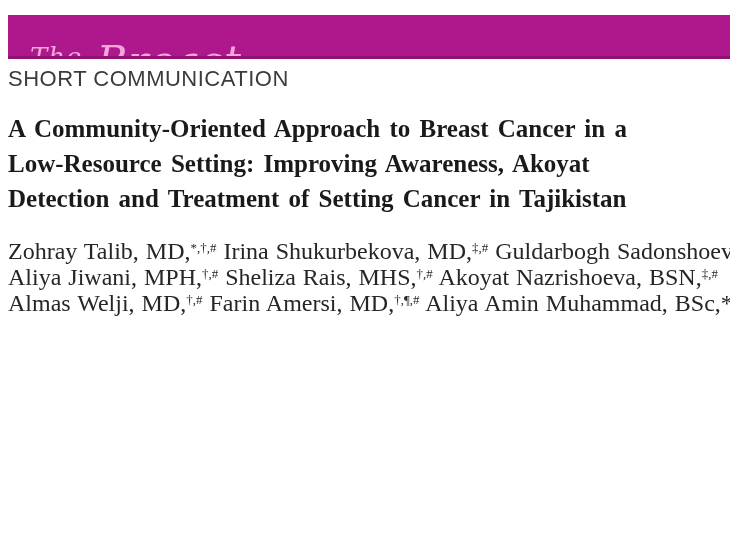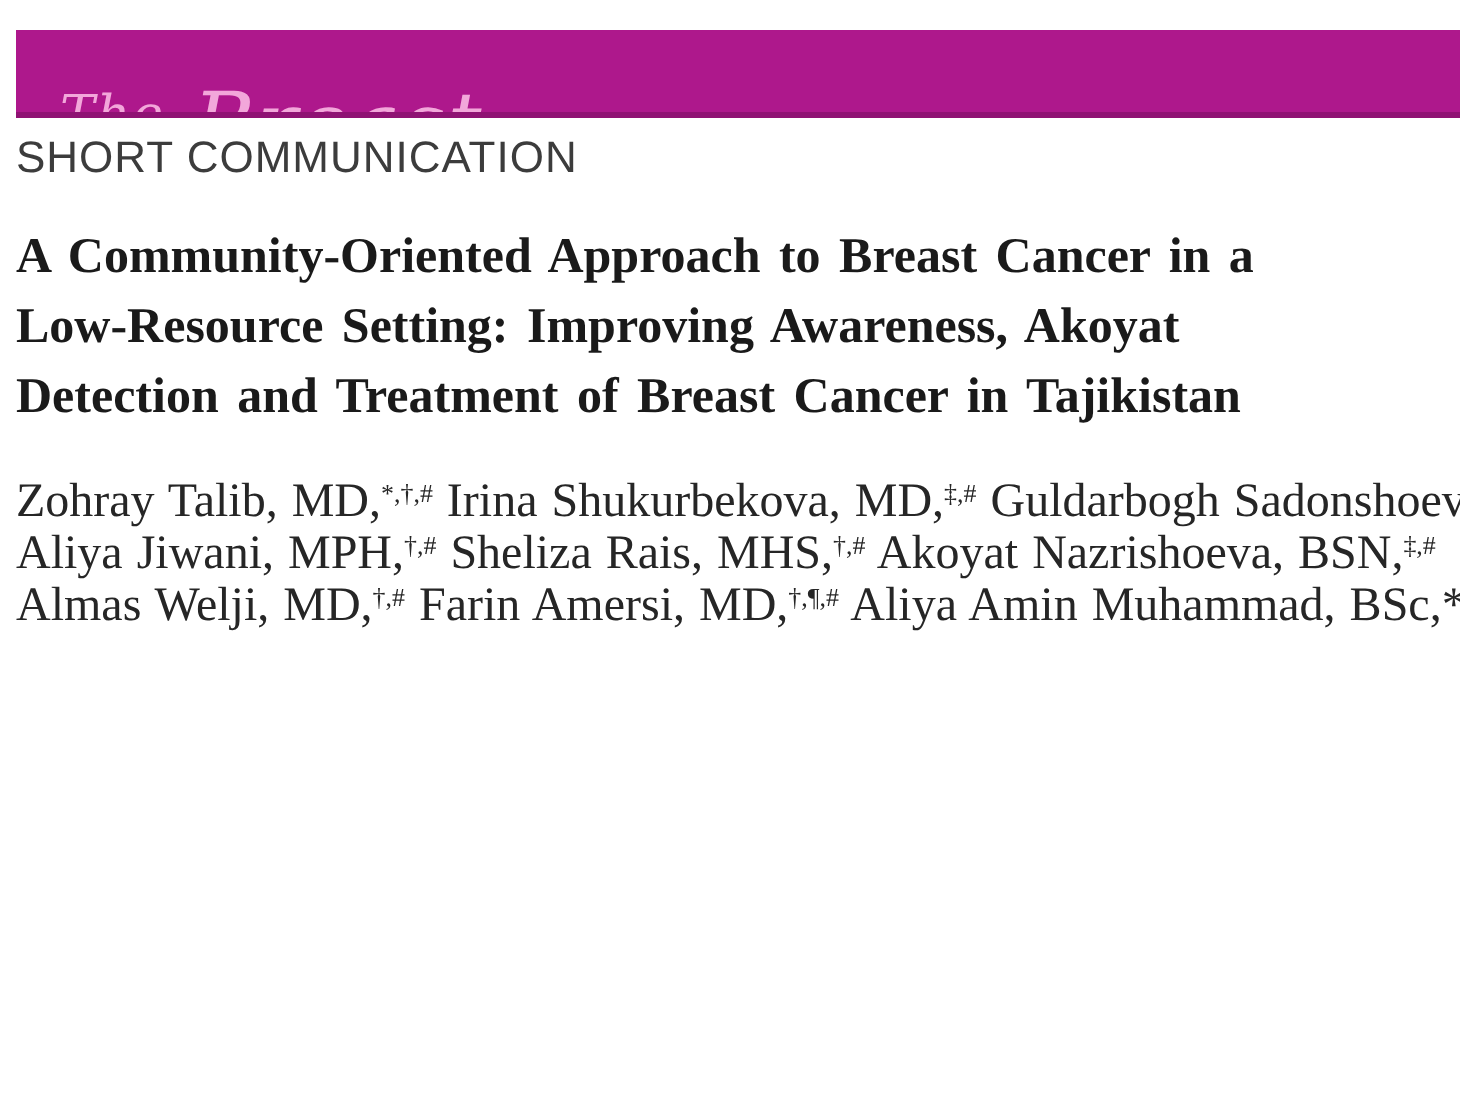--- a/index.html
+++ b/index.html
@@ -95,21 +95,21 @@
     <span class="logo-word logo-the">The</span>
     <span class="logo-word logo-breast">Breast</span>
     <span class="logo-word logo-journal">Journal</span>
   </div>
 
   <div class="category">SHORT COMMUNICATION</div>
 
   <h1 class="title" style="margin:0; font-size:25px;">
     <div class="title-line">A Community-Oriented Approach to Breast Cancer in a</div>
     <div class="title-line">Low-Resource Setting: Improving Awareness, Akoyat</div>
-    <div class="title-line">Detection and Treatment of Breast Cancer in Tajikistan</div>
+    <div class="title-line">Detection and Treatment of Setting Cancer in Tajikistan</div>
   </h1>
 
   <div class="authors">
       <div class="author-line">Zohray Talib, MD,<sup>*,†,#</sup> Irina Shukurbekova, MD,<sup>‡,#</sup> Guldarbogh Sadonshoeva,</div>
       <div class="author-line">Aliya Jiwani, MPH,<sup>†,#</sup> Sheliza Rais, MHS,<sup>†,#</sup> Akoyat Nazrishoeva, BSN,<sup>‡,#</sup></div>
       <div class="author-line">Almas Welji, MD,<sup>†,#</sup> Farin Amersi, MD,<sup>†,¶,#</sup> Aliya Amin Muhammad, BSc,**<sup>,#</sup></div>
     </div>
 
 </div>
 

